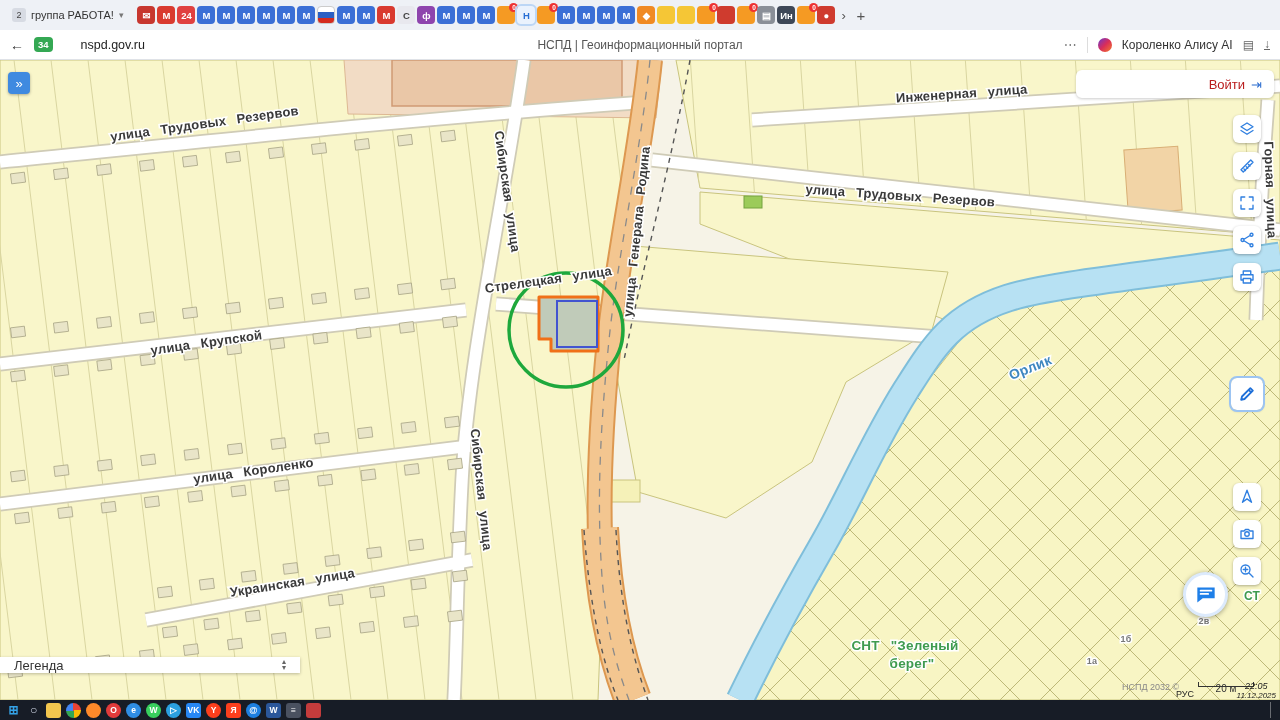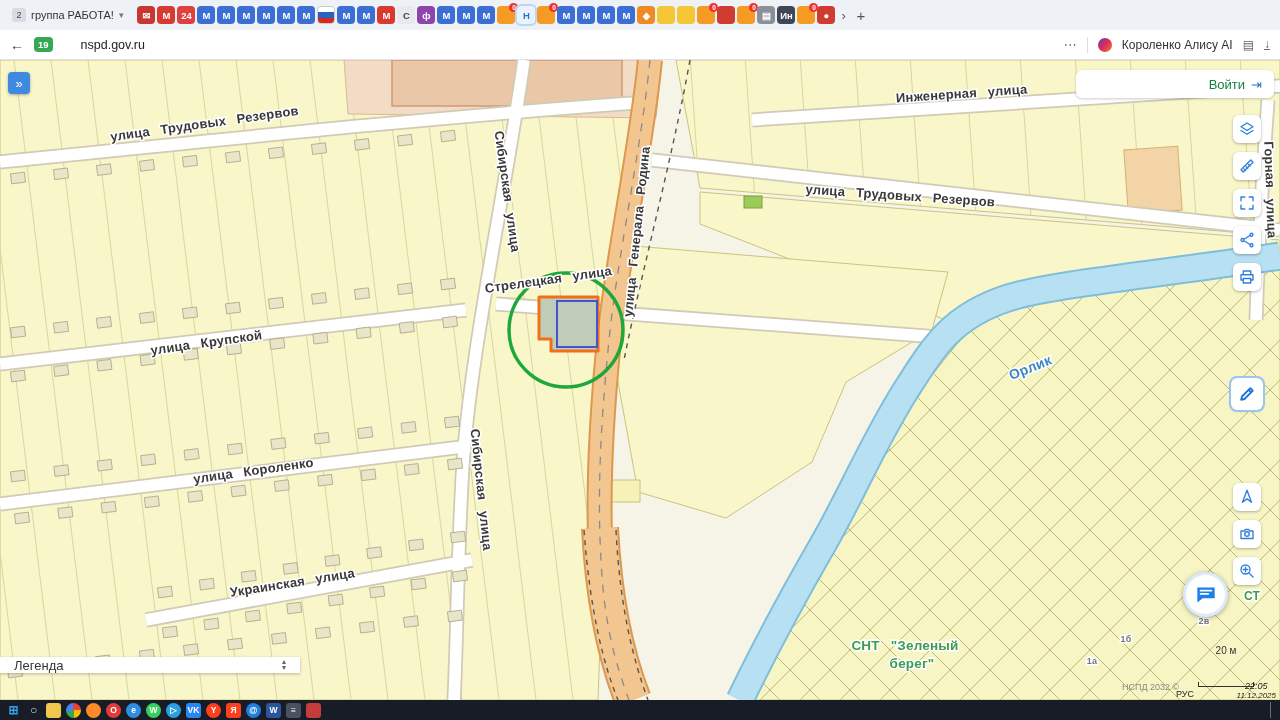--- a/index.html
+++ b/index.html
@@ -36,35 +36,35 @@
   
   .map{position:relative;width:1280px;height:640px;overflow:hidden;background:#f6f3e7;}
   .map svg{display:block;}
   .street{font-family:"Liberation Sans",sans-serif;font-weight:600;letter-spacing:.2px;word-spacing:7px;
     stroke:#fff;stroke-width:3px;paint-order:stroke;}
   .collapse-btn{position:absolute;left:8px;top:12px;width:22px;height:22px;background:#3f8ae0;color:#fff;
     border-radius:4px;display:grid;place-items:center;font-size:13px;box-shadow:0 1px 3px rgba(0,0,0,.3);}
   .login-bar{position:absolute;left:1076px;top:10px;width:198px;height:28px;background:#fff;border-radius:6px;
     box-shadow:0 1px 3px rgba(0,0,0,.2);display:flex;align-items:center;justify-content:flex-end;gap:6px;
     padding-right:12px;box-sizing:border-box;}
-  .login-label{color:#15803d;font-size:13px;}
+  .login-label{color:#b91c1c;font-size:13px;}
   .login-ico{color:#2f6fd0;font-size:13px;}
   .tbtn{position:absolute;right:19px;width:28px;height:28px;background:#fff;border-radius:6px;
     box-shadow:0 1px 3px rgba(0,0,0,.3);display:grid;place-items:center;}
   .tbtn.active{width:32px;height:32px;right:17px;outline:2px solid #9cc4f2;}
   .tbtn svg{stroke:#2f7fe0;fill:none;stroke-width:1.8;stroke-linecap:round;stroke-linejoin:round;}
   .tbtn.active svg{stroke:#1e6fd8;stroke-width:2.2;}
   .chat-btn{position:absolute;left:1183px;top:512px;width:45px;height:45px;border-radius:50%;background:#fff;
     box-shadow:0 1px 5px rgba(0,0,0,.35);display:grid;place-items:center;border:3px solid #dceafc;box-sizing:border-box;}
   .legend-bar{position:absolute;left:0;top:597px;width:300px;height:16px;background:#fff;
     box-shadow:0 1px 3px rgba(0,0,0,.25);display:flex;align-items:center;padding:0 14px;box-sizing:border-box;}
   .legend-label{font-size:13px;color:#333;flex:1;}
   .sort{display:flex;flex-direction:column;line-height:6px;font-size:8px;color:#666;}
   .attribution{position:absolute;left:1122px;top:622px;font-size:9px;color:#888;}
-  .scale-label{position:absolute;left:1198px;top:585px;width:56px;text-align:center;font-size:10px;color:#333;}
+  .scale-label{position:absolute;left:1198px;top:623px;width:56px;text-align:center;font-size:10px;color:#333;}
   .scalebar{position:absolute;left:1198px;top:622px;width:56px;height:5px;border-left:1.5px solid #333;
     border-right:1.5px solid #333;border-bottom:1.5px solid #333;box-sizing:border-box;}
   .lang{position:absolute;left:1176px;top:629px;font-size:9px;color:#222;}
   .clock{position:absolute;right:4px;top:622px;text-align:center;color:#222;font-style:italic;}
   .clock .t{font-size:9px;line-height:9px;}
   .clock .d{font-size:8px;line-height:9px;}
   
   .taskbar{height:20px;background:#171c26;display:flex;align-items:center;gap:5px;padding:0 6px;box-sizing:border-box;}
   .tkicon{width:15px;height:15px;border-radius:3px;display:grid;place-items:center;color:#fff;
     font-size:8.5px;font-weight:bold;flex:0 0 auto;}
@@ -180,22 +180,23 @@
       <div class="pticon" style="background: rgb(207, 59, 46);">
         <span>●</span>
       </div>
     </div>
   <span class="ovf">›</span>
   <button class="newtab">+</button>
 </div>
 
 <div class="addrbar">
   <span class="nav-ico">←</span>
-  <span class="shield">19</span>
+  <span class="shield">34</span>
   <span class="url">nspd.gov.ru</span>
+  <div class="page-title">НСПД | Геоинформационный портал</div>
   <div class="addr-right">
     <span class="dots">⋯</span>
     <span class="vdiv"></span>
     <span class="alice-ico"></span>
     <span class="alice-label">Короленко Алису AI</span>
     <span class="panel-ico">▤</span>
     <span class="dl-ico">↓</span>
   </div>
 </div>
 

